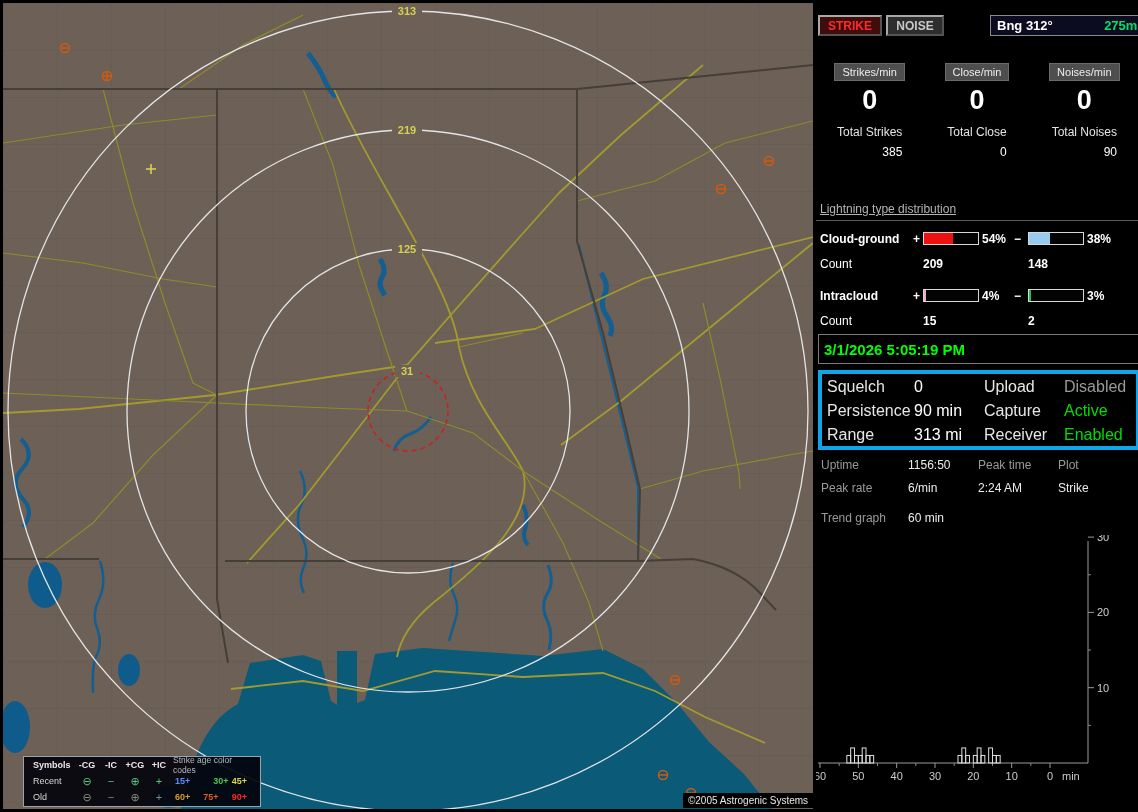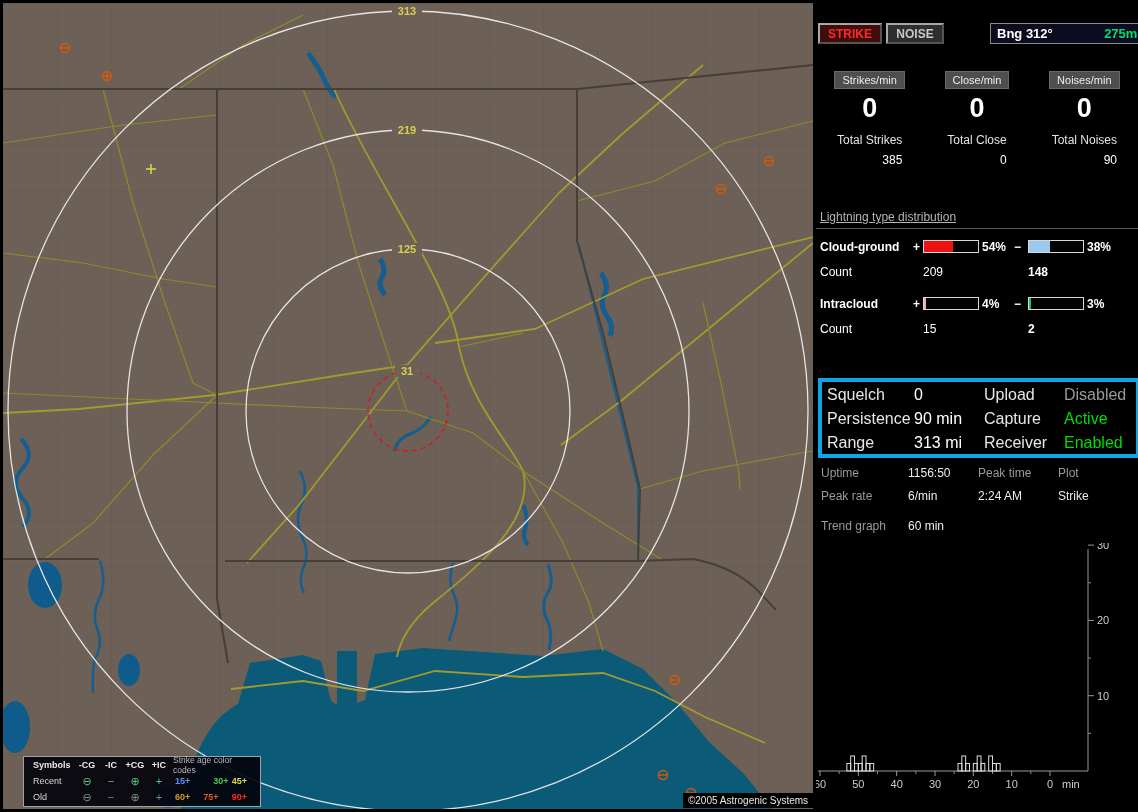--- a/index.html
+++ b/index.html
@@ -18,21 +18,21 @@
   .lg-c0{width:42px;font-weight:bold;}
   .lg-c0.plain{font-weight:normal;color:#d8d8d8;}
   .lg-c{width:24px;text-align:center;font-weight:bold;}
   .lg-sym{width:24px;text-align:center;font-size:11px;line-height:11px;}
   .sym-recent{color:#54c87e;}
   .sym-old{color:#7e8e7e;}
   .lg-age-head{flex:1;color:#b8b8c0;font-size:8.5px;padding-left:2px;}
   .lg-ages{flex:1;display:flex;justify-content:space-between;padding:0 4px;font-weight:bold;}
 
   
-  .panel{position:absolute;left:816px;top:8px;width:322px;height:796px;background:#000;color:#e8e8e8;}
+  .panel{position:absolute;left:816px;top:0;width:322px;height:796px;background:#000;color:#e8e8e8;}
 
   .topbar{position:absolute;top:15px;left:0;right:0;height:22px;}
   .btn{position:absolute;top:0;height:21px;font-weight:bold;font-size:12px;
        border:2px outset #a8a8a8;background:#2e2e2e;color:#c8c8c8;
        font-family:"Liberation Sans",sans-serif;padding:0;cursor:pointer;}
   .btn.strike{left:2px;width:64px;color:#ff2a2a;background:#400d0d;}
   .btn.noise{left:70px;width:58px;}
   .bng{position:absolute;left:174px;top:0;width:144px;height:19px;border:1px solid #8a8a8a;
        background:#0c0c20;display:flex;justify-content:space-between;align-items:center;
        padding:0 6px;font-size:13px;font-weight:bold;box-sizing:content-box;}
@@ -54,21 +54,21 @@
   .dist-row .sg1{position:absolute;left:97px;top:4px;font-weight:bold;}
   .dist-row .gb1{position:absolute;left:107px;top:4px;}
   .dist-row .p1{position:absolute;left:166px;top:4px;font-weight:bold;}
   .dist-row .sg2{position:absolute;left:198px;top:4px;font-weight:bold;}
   .dist-row .gb2{position:absolute;left:212px;top:4px;}
   .dist-row .p2{position:absolute;left:271px;top:4px;font-weight:bold;}
   .gaugebox{display:block;width:54px;height:11px;border:1px solid #d8d8d8;background:#030303;}
   .gauge{display:block;height:100%;width:0;}
   .count-row{position:relative;height:24px;font-size:12px;color:#fff;}
   .count-row .cl{position:absolute;left:4px;top:3px;}
-  .count-row .cv1{position:absolute;left:107px;top:3px;font-weight:normal;}
+  .count-row .cv1{position:absolute;left:107px;top:3px;font-weight:bold;}
   .count-row .cv2{position:absolute;left:212px;top:3px;font-weight:bold;}
 
   .datebox{position:absolute;top:334px;left:2px;width:314px;height:28px;border:1px solid #7a7a7a;
            display:flex;align-items:center;padding-left:5px;font-size:15px;font-weight:bold;color:#00ff00;}
 
   .settingsbox{position:absolute;top:370px;left:2px;width:314px;height:72px;border:4px solid #0ea5e9;
                font-size:16px;color:#e6e6e6;}
   .set-row{position:relative;height:20px;margin-top:4px;}
   .set-row .k1{position:absolute;left:5px;}
   .set-row .v1{position:absolute;left:92px;color:#ffffff;}
@@ -337,20 +337,23 @@
         </span>
       <span class="p2">3%</span>
     </div>
     <div class="count-row">
       <span class="cl">Count</span>
       <span class="cv1">15</span>
       <span class="cv2">2</span>
     </div>
   </div>
 
+  <div class="datebox">
+    <span>3/1/2026 5:05:19 PM</span>
+  </div>
 
   <div class="settingsbox">
     <div class="set-row">
       <span class="k1">Squelch</span>
       <span class="v1">0</span>
       <span class="k2">Upload</span>
       <span class="v2 status-dim">Disabled</span>
     </div>
     <div class="set-row">
       <span class="k1">Persistence</span>

